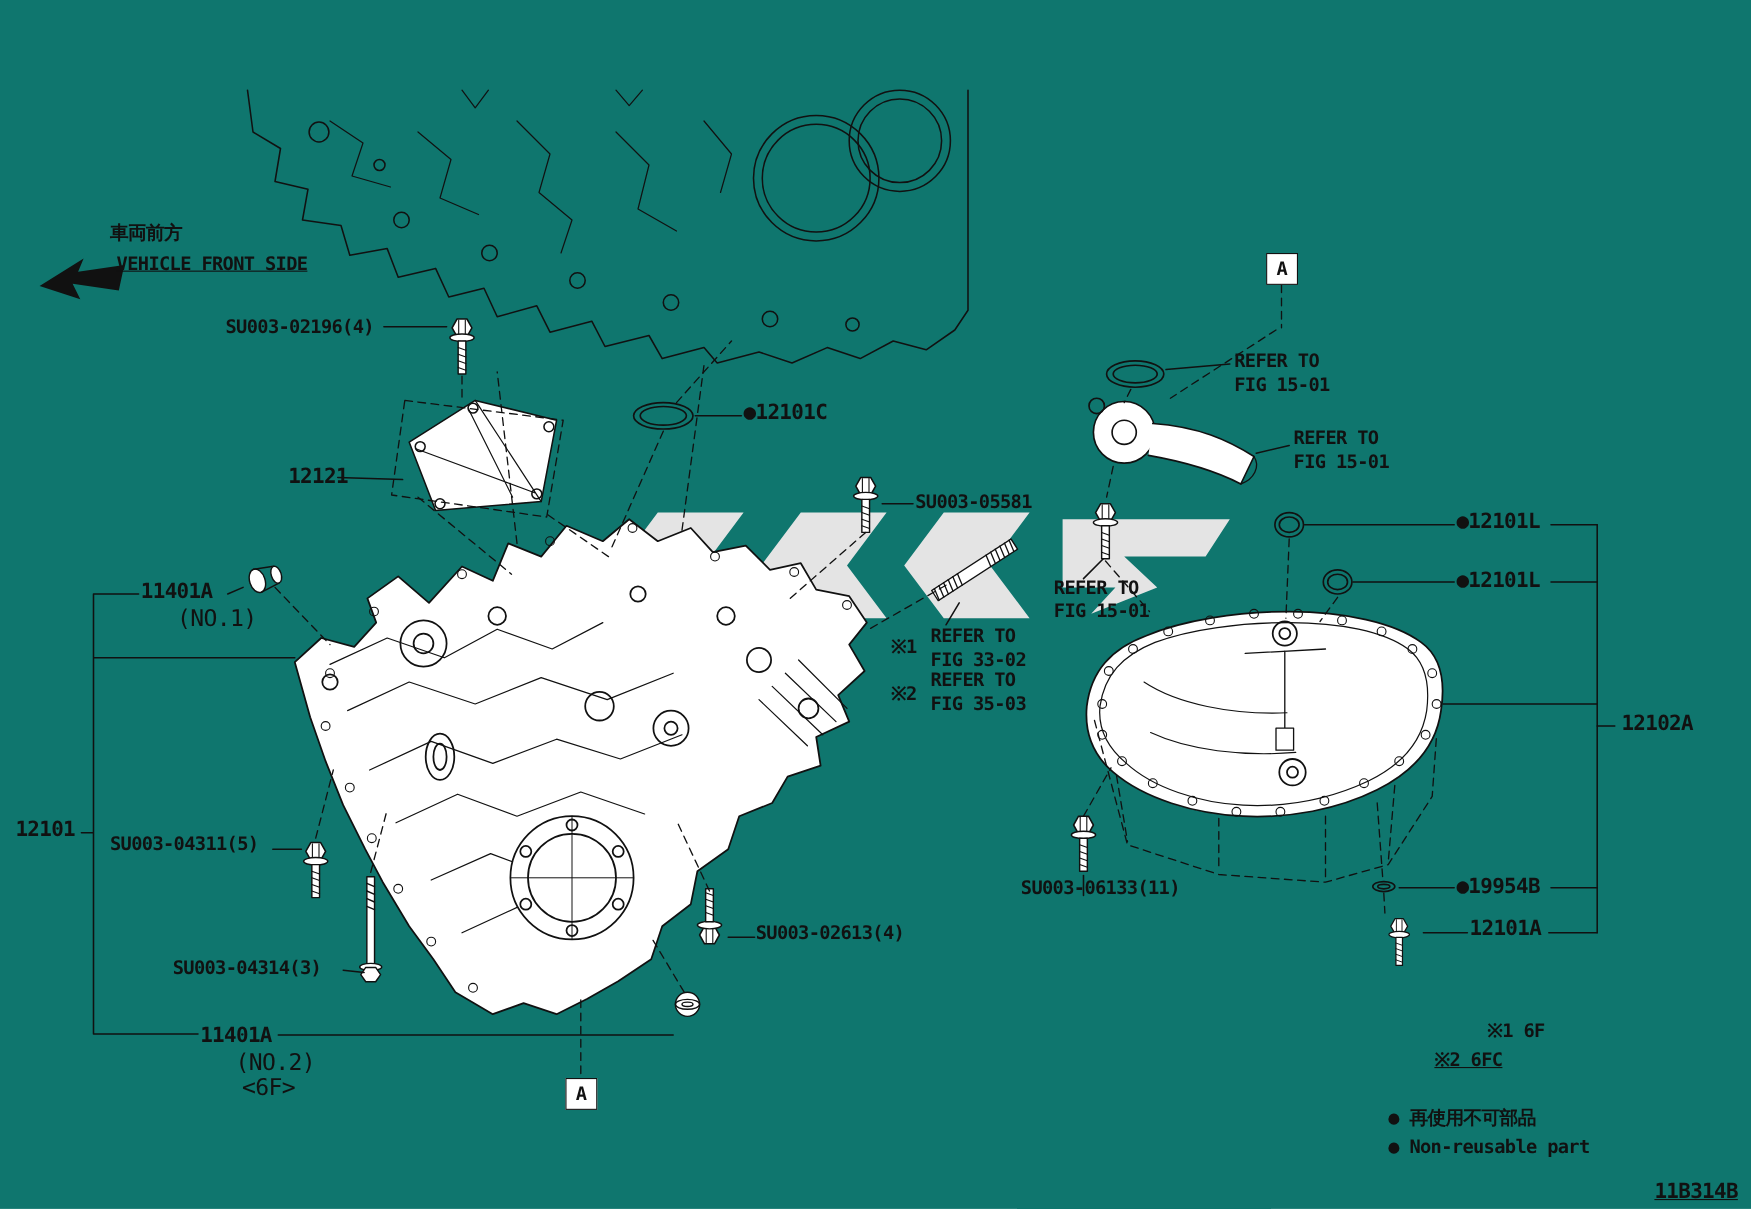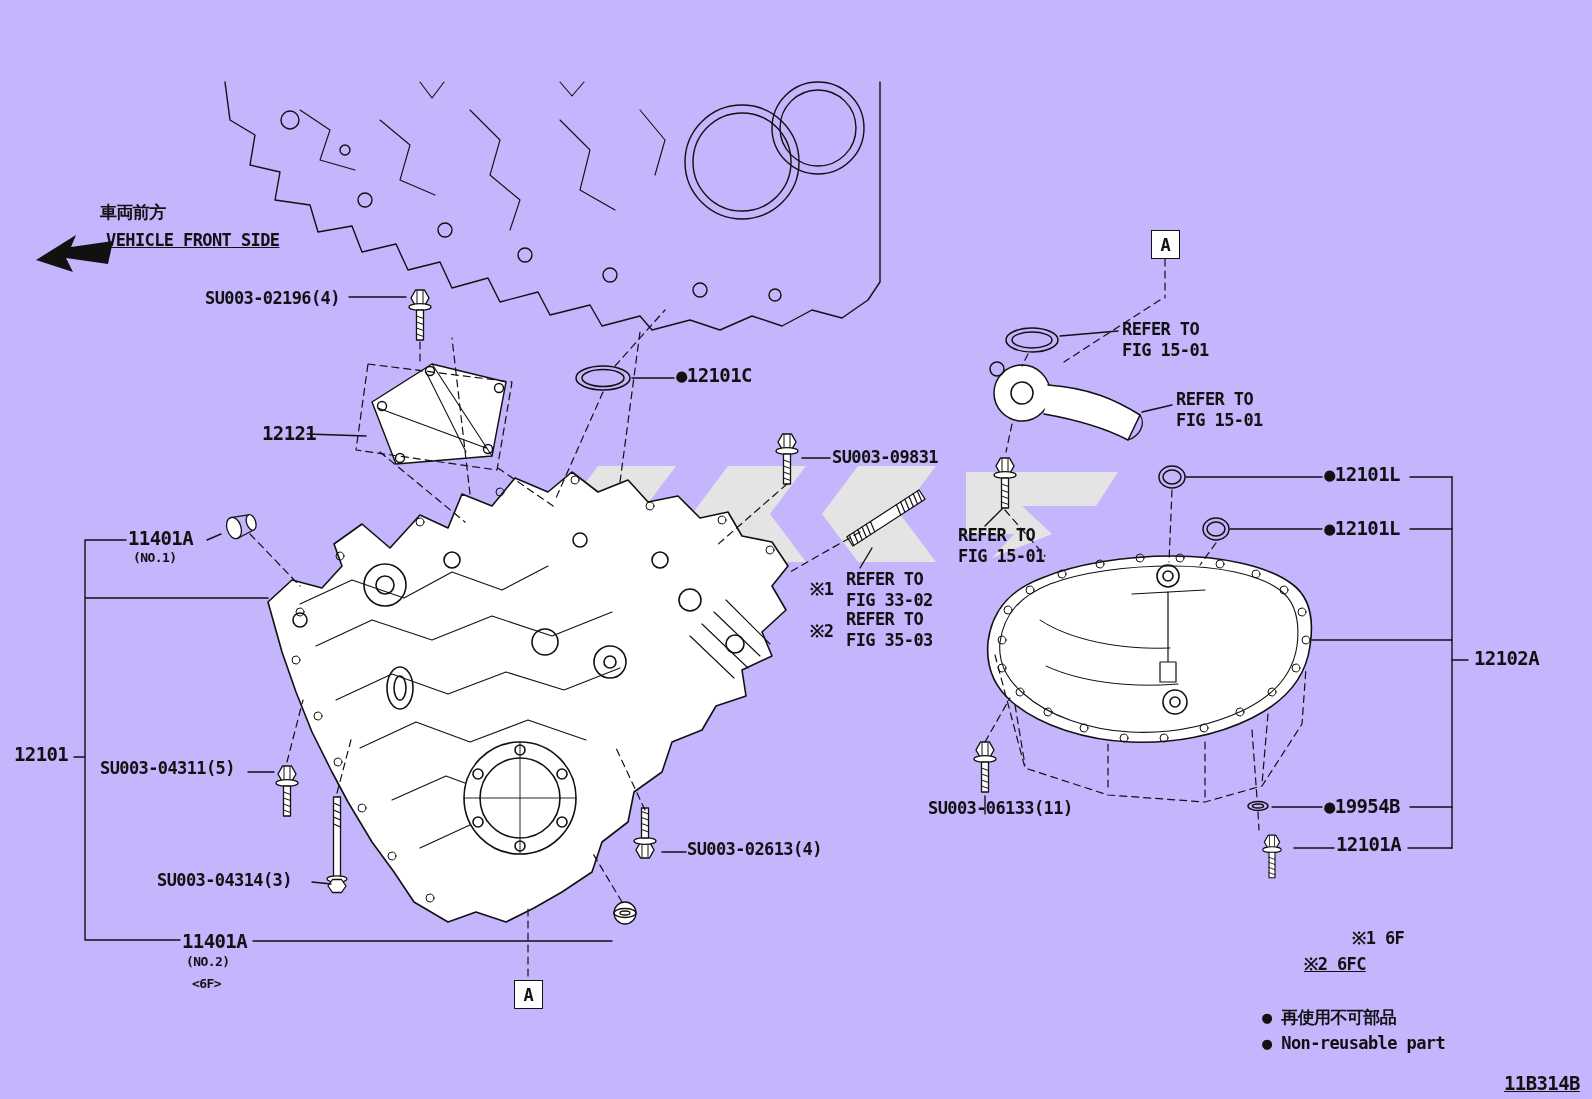--- a/index.html
+++ b/index.html
@@ -1,21 +1,21 @@
 <!DOCTYPE html>
 <html><head>
 <meta charset="utf-8">
 <style>
   html,body{margin:0;padding:0;background:#ffffff;}
-  #stage{position:relative;width:1592px;height:1099px;background:#c4b5fd;overflow:hidden;
+  #stage{position:relative;width:1592px;height:1099px;background:#0f766e;overflow:hidden;
          font-family:"DejaVu Sans Mono","Liberation Mono",monospace;color:#111;}
   #art{position:absolute;left:0;top:0;}
   .lbl{position:absolute;white-space:nowrap;font-size:17px;font-weight:600;letter-spacing:-0.6px;line-height:1.1;}
   .pn{font-size:19px;}
-  .small{font-size:13px;font-weight:700;}
+  .small{font-size:21px;font-weight:400;margin-left:28px;}
   .abox{position:absolute;width:27px;height:27px;border:1.7px solid #111;background:#fff;
         display:flex;align-items:center;justify-content:center;font-size:17px;font-weight:700;}
   .note{font-size:17px;}
 </style>
 </head>
 <body>
 
 <div id="stage">
 
 <svg id="art" width="1592" height="1099" viewBox="0 0 1592 1099" stroke="#111" fill="none" stroke-width="1.5" stroke-linejoin="round" stroke-linecap="round">
@@ -281,21 +281,21 @@
     <path d="M662,852 L686,852"></path>
   </g>
 </svg>
 
   <div class="lbl" style="left:100px;top:203px;">車両前方</div>
   <div class="lbl" style="left:106px;top:231px;text-decoration:underline;">VEHICLE FRONT SIDE</div>
 
   <div class="lbl" style="left:205px;top:289px;">SU003-02196(4)</div>
   <div class="lbl pn" style="left:262px;top:423px;">12121</div>
   <div class="lbl pn" style="left:676px;top:365px;">●12101C</div>
-  <div class="lbl" style="left:832px;top:448px;">SU003-09831</div>
+  <div class="lbl" style="left:832px;top:448px;">SU003-05581</div>
 
   <div class="lbl" style="left:1122px;top:320px;">REFER TO</div>
   <div class="lbl" style="left:1122px;top:341px;">FIG 15-01</div>
   <div class="lbl" style="left:1176px;top:390px;">REFER TO</div>
   <div class="lbl" style="left:1176px;top:411px;">FIG 15-01</div>
   <div class="lbl" style="left:958px;top:526px;">REFER TO</div>
   <div class="lbl" style="left:958px;top:547px;">FIG 15-01</div>
 
   <div class="lbl" style="left:810px;top:580px;">※1</div>
   <div class="lbl" style="left:846px;top:570px;">REFER TO</div>

